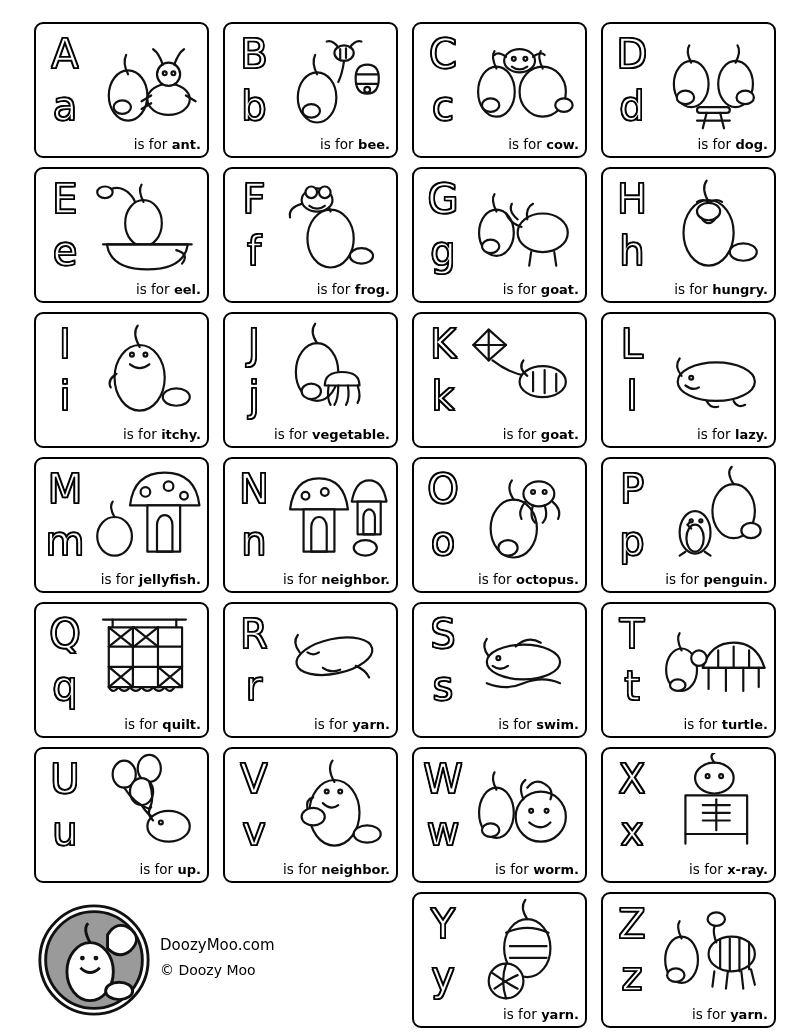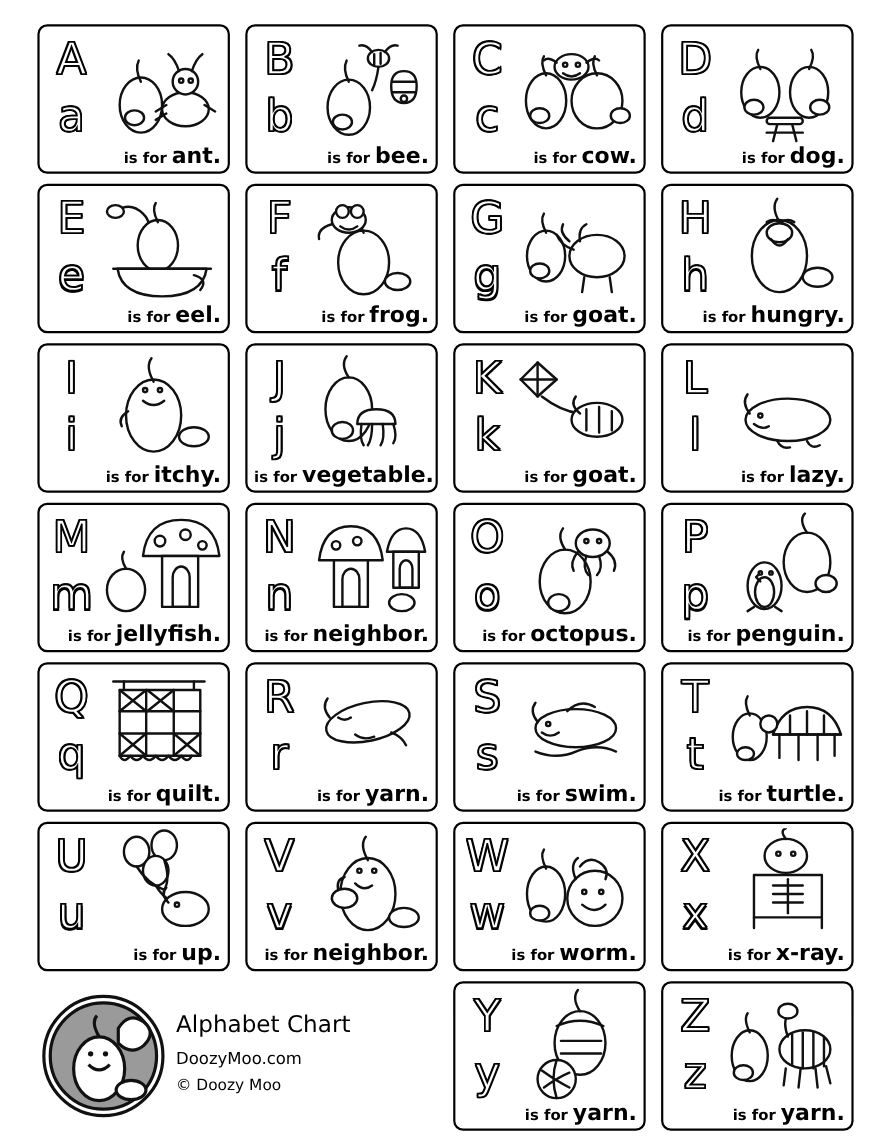--- a/index.html
+++ b/index.html
@@ -82,26 +82,26 @@
     left: 6px;
     right: 6px;
     bottom: 4px;
     text-align: right;
     font-family: "DejaVu Sans", sans-serif;
     font-size: 14px;
     line-height: 1.1;
     white-space: nowrap;
   }
   .caption .isfor {
-    font-weight: 700;
+    font-weight: 400;
     font-size: 13.5px;
   }
   .caption .word {
     font-weight: 700;
-    font-size: 20px;
+    font-size: 13px;
   }
 
   
   .art {
     position: absolute;
     left: 48px;
     top: 4px;
     right: 4px;
     bottom: 20px;
   }
@@ -763,21 +763,20 @@
             <ellipse cx="56" cy="72" rx="24" ry="30" style="fill:#ffffff;stroke:#111;stroke-width:3"></ellipse>
             <path d="M56 42 q-8 -14 -2 -20" style="fill:none;stroke:#111;stroke-width:3"></path>
             <ellipse cx="86" cy="92" rx="14" ry="9" style="fill:#ffffff;stroke:#111;stroke-width:3"></ellipse>
             <circle cx="48" cy="58" r="2.5" style="fill:#111;stroke:none"></circle>
             <circle cx="62" cy="58" r="2.5" style="fill:#111;stroke:none"></circle>
             <path d="M46 68 q10 10 20 0" style="fill:none;stroke:#111;stroke-width:3"></path>
             <path d="M74 34 q10 -16 24 -6 q12 10 0 22 q-12 10 -24 -2 z" style="fill:#ffffff;stroke:#111;stroke-width:3"></path>
           </svg>
         </div>
         <div class="brand-text">
-          <div class="brand-title">Alphabet Chart</div>
           <div class="brand-site">DoozyMoo.com</div>
           <div class="brand-copy">© Doozy Moo</div>
         </div>
       </div>
     </div>
 
     <div class="cell"></div>
 
     <div class="cell">
       <div class="card">

